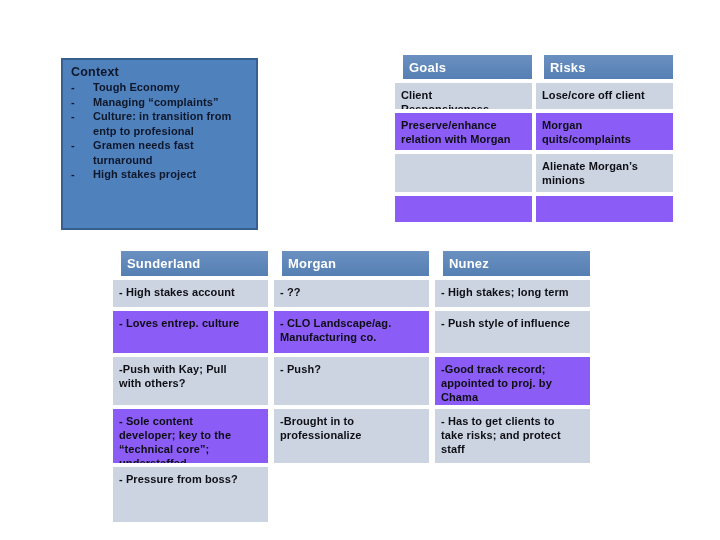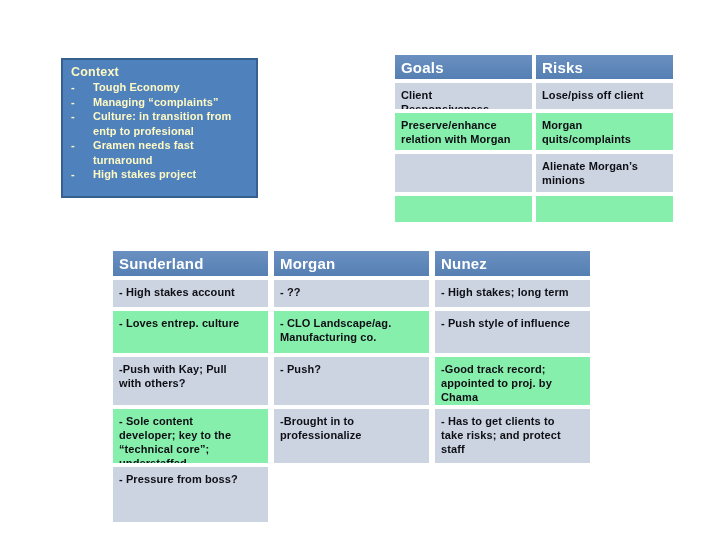--- a/index.html
+++ b/index.html
@@ -17,26 +17,26 @@
     font-weight: bold;
     color: #0e0e14;
   }
 
   
   .context-box {
     position: absolute;
     left: 61px;
     top: 58px;
     width: 197px;
-    height: 140px;
+    height: 172px;
     box-sizing: border-box;
     background: #4f81bd;
     border: 2px solid #38608f;
     padding: 4px 20px 4px 8px;
-    color: #fef9c3;
+    color: #0f172a;
   }
   .ctx-title {
     font-size: 12.5px;
     line-height: 16px;
     letter-spacing: 0.2px;
   }
   .ctx-item {
     display: flex;
     align-items: flex-start;
     font-size: 11px;
@@ -56,35 +56,36 @@
   
   .ppt-table {
     position: absolute;
     display: grid;
     background: transparent;
   }
   .th {
     background: linear-gradient(#6a90c0, #557fb3);
     background-color: #5b84b8;
     color: #ffffff;
-    font-size: 15px;
+    font-size: 13px;
     display: flex;
     align-items: center;
     padding: 0 6px;
     letter-spacing: 0.2px;
+    margin-left: 8px;
   }
   .td {
     font-size: 11px;
     line-height: 14px;
     padding: 5px 18px 2px 6px;
     overflow: hidden;
     letter-spacing: 0.1px;
   }
   .band-dark  { background: #ccd4e2; }
-  .band-light { background: #86efac; }
+  .band-light { background: #8b5cf6; }
 
   
   .gr-table {
     left: 395px;
     top: 55px;
     width: 278px;
     grid-template-columns: 137px 137px;
     grid-template-rows: 24px 26px 37px 38px 26px;
     column-gap: 4px;
     row-gap: 4px;
@@ -129,21 +130,21 @@
       <span class="ctx-dash">-</span>
       <span class="ctx-text">High stakes project</span>
     </div>
   </div>
 
   <div class="ppt-table gr-table">
     <div class="th">Goals</div>
     <div class="th">Risks</div>
 
     <div class="td band-dark">Client Responsiveness</div>
-    <div class="td band-dark">Lose/piss off client</div>
+    <div class="td band-dark">Lose/core off client</div>
 
     <div class="td band-light">Preserve/enhance relation with Morgan</div>
     <div class="td band-light">Morgan quits/complaints</div>
 
     <div class="td band-dark"></div>
     <div class="td band-dark">Alienate Morgan’s minions</div>
 
     <div class="td band-light"></div>
     <div class="td band-light"></div>
   </div>

